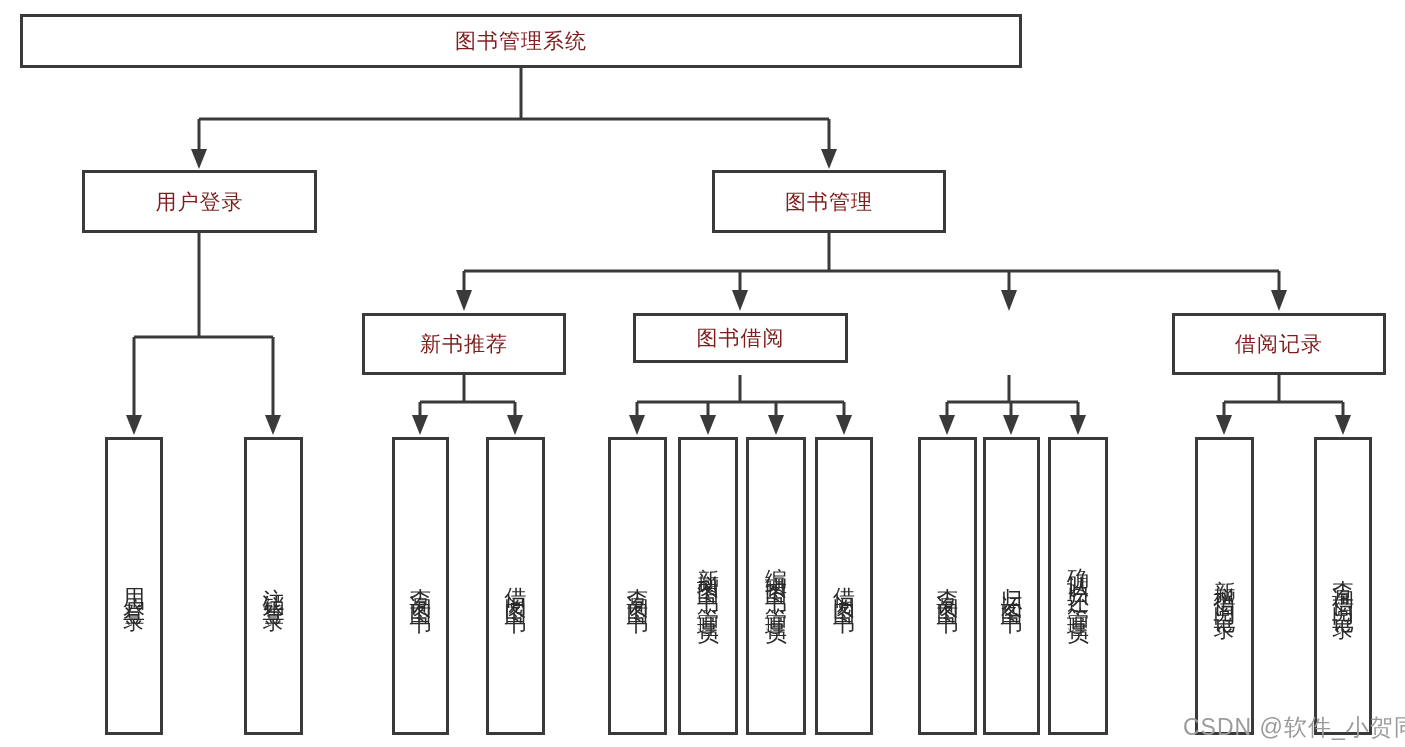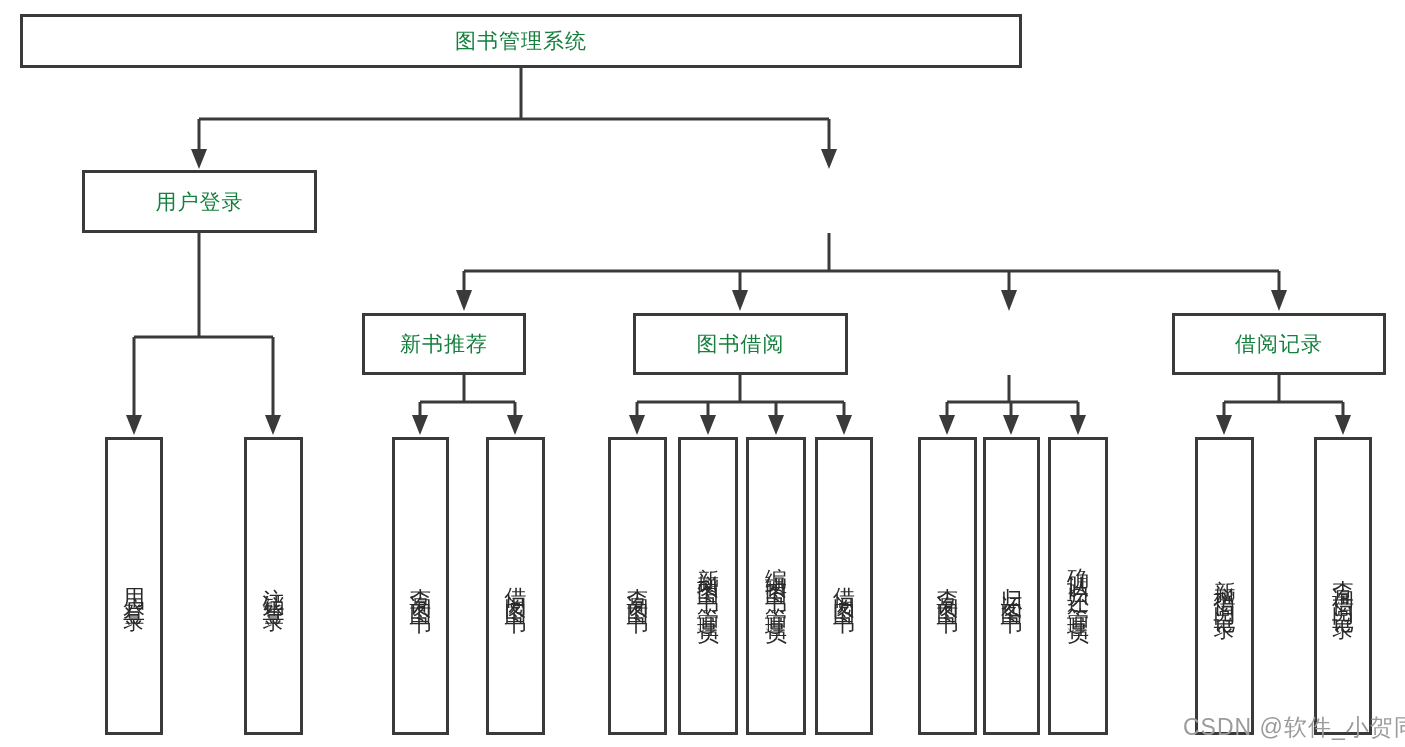--- a/index.html
+++ b/index.html
@@ -6,21 +6,21 @@
   .stage {
     position:relative; width:1405px; height:747px; background:#ffffff;
     font-family:"Liberation Sans", sans-serif; overflow:hidden;
   }
   svg.connectors { position:absolute; left:0; top:0; width:1405px; height:747px; }
   svg.connectors path { stroke:#3a3a3a; stroke-width:3; fill:none; }
   svg.connectors polygon { fill:#3a3a3a; }
   .hbox {
     position:absolute; box-sizing:border-box; border:3px solid #3a3a3a;
     background:#ffffff; display:flex; align-items:center; justify-content:center;
-    font-size:21px; color:#15803d; letter-spacing:1px; z-index:2;
+    font-size:21px; color:#7f1d1d; letter-spacing:1px; z-index:2;
   }
   .vbox {
     position:absolute; top:437px; height:298px; box-sizing:border-box;
     border:3px solid #3a3a3a; background:#ffffff; display:flex;
     align-items:center; justify-content:center; z-index:2;
   }
   .vbox span {
     writing-mode:vertical-rl; text-orientation:mixed;
     font-size:22px; letter-spacing:8px; line-height:1; color:#2a2a2a;
   }
@@ -84,25 +84,28 @@
     </g>
   </svg>
 
   <div class="hbox" style="left:20px; top:14px; width:1002px; height:54px;">
     <span>图书管理系统</span>
   </div>
 
   <div class="hbox" style="left:82px; top:170px; width:235px; height:63px;">
     <span>用户登录</span>
   </div>
+  <div class="hbox" style="left:712px; top:170px; width:234px; height:63px;">
+    <span>图书管理</span>
+  </div>
 
-  <div class="hbox" style="left:362px; top:313px; width:164px; height:62px;">
+  <div class="hbox" style="left:362px; top:313px; width:204px; height:62px;">
     <span>新书推荐</span>
   </div>
-  <div class="hbox" style="left:633px; top:313px; width:215px; height:62px;">
+  <div class="hbox" style="left:633px; top:313px; width:215px; height:50px;">
     <span>图书借阅</span>
   </div>
   <div class="hbox" style="left:1172px; top:313px; width:214px; height:62px;">
     <span>借阅记录</span>
   </div>
 
   <div class="vbox" style="left:105px; width:58px;">
     <span>用户登录</span>
   </div>
   <div class="vbox" style="left:244px; width:59px;">

